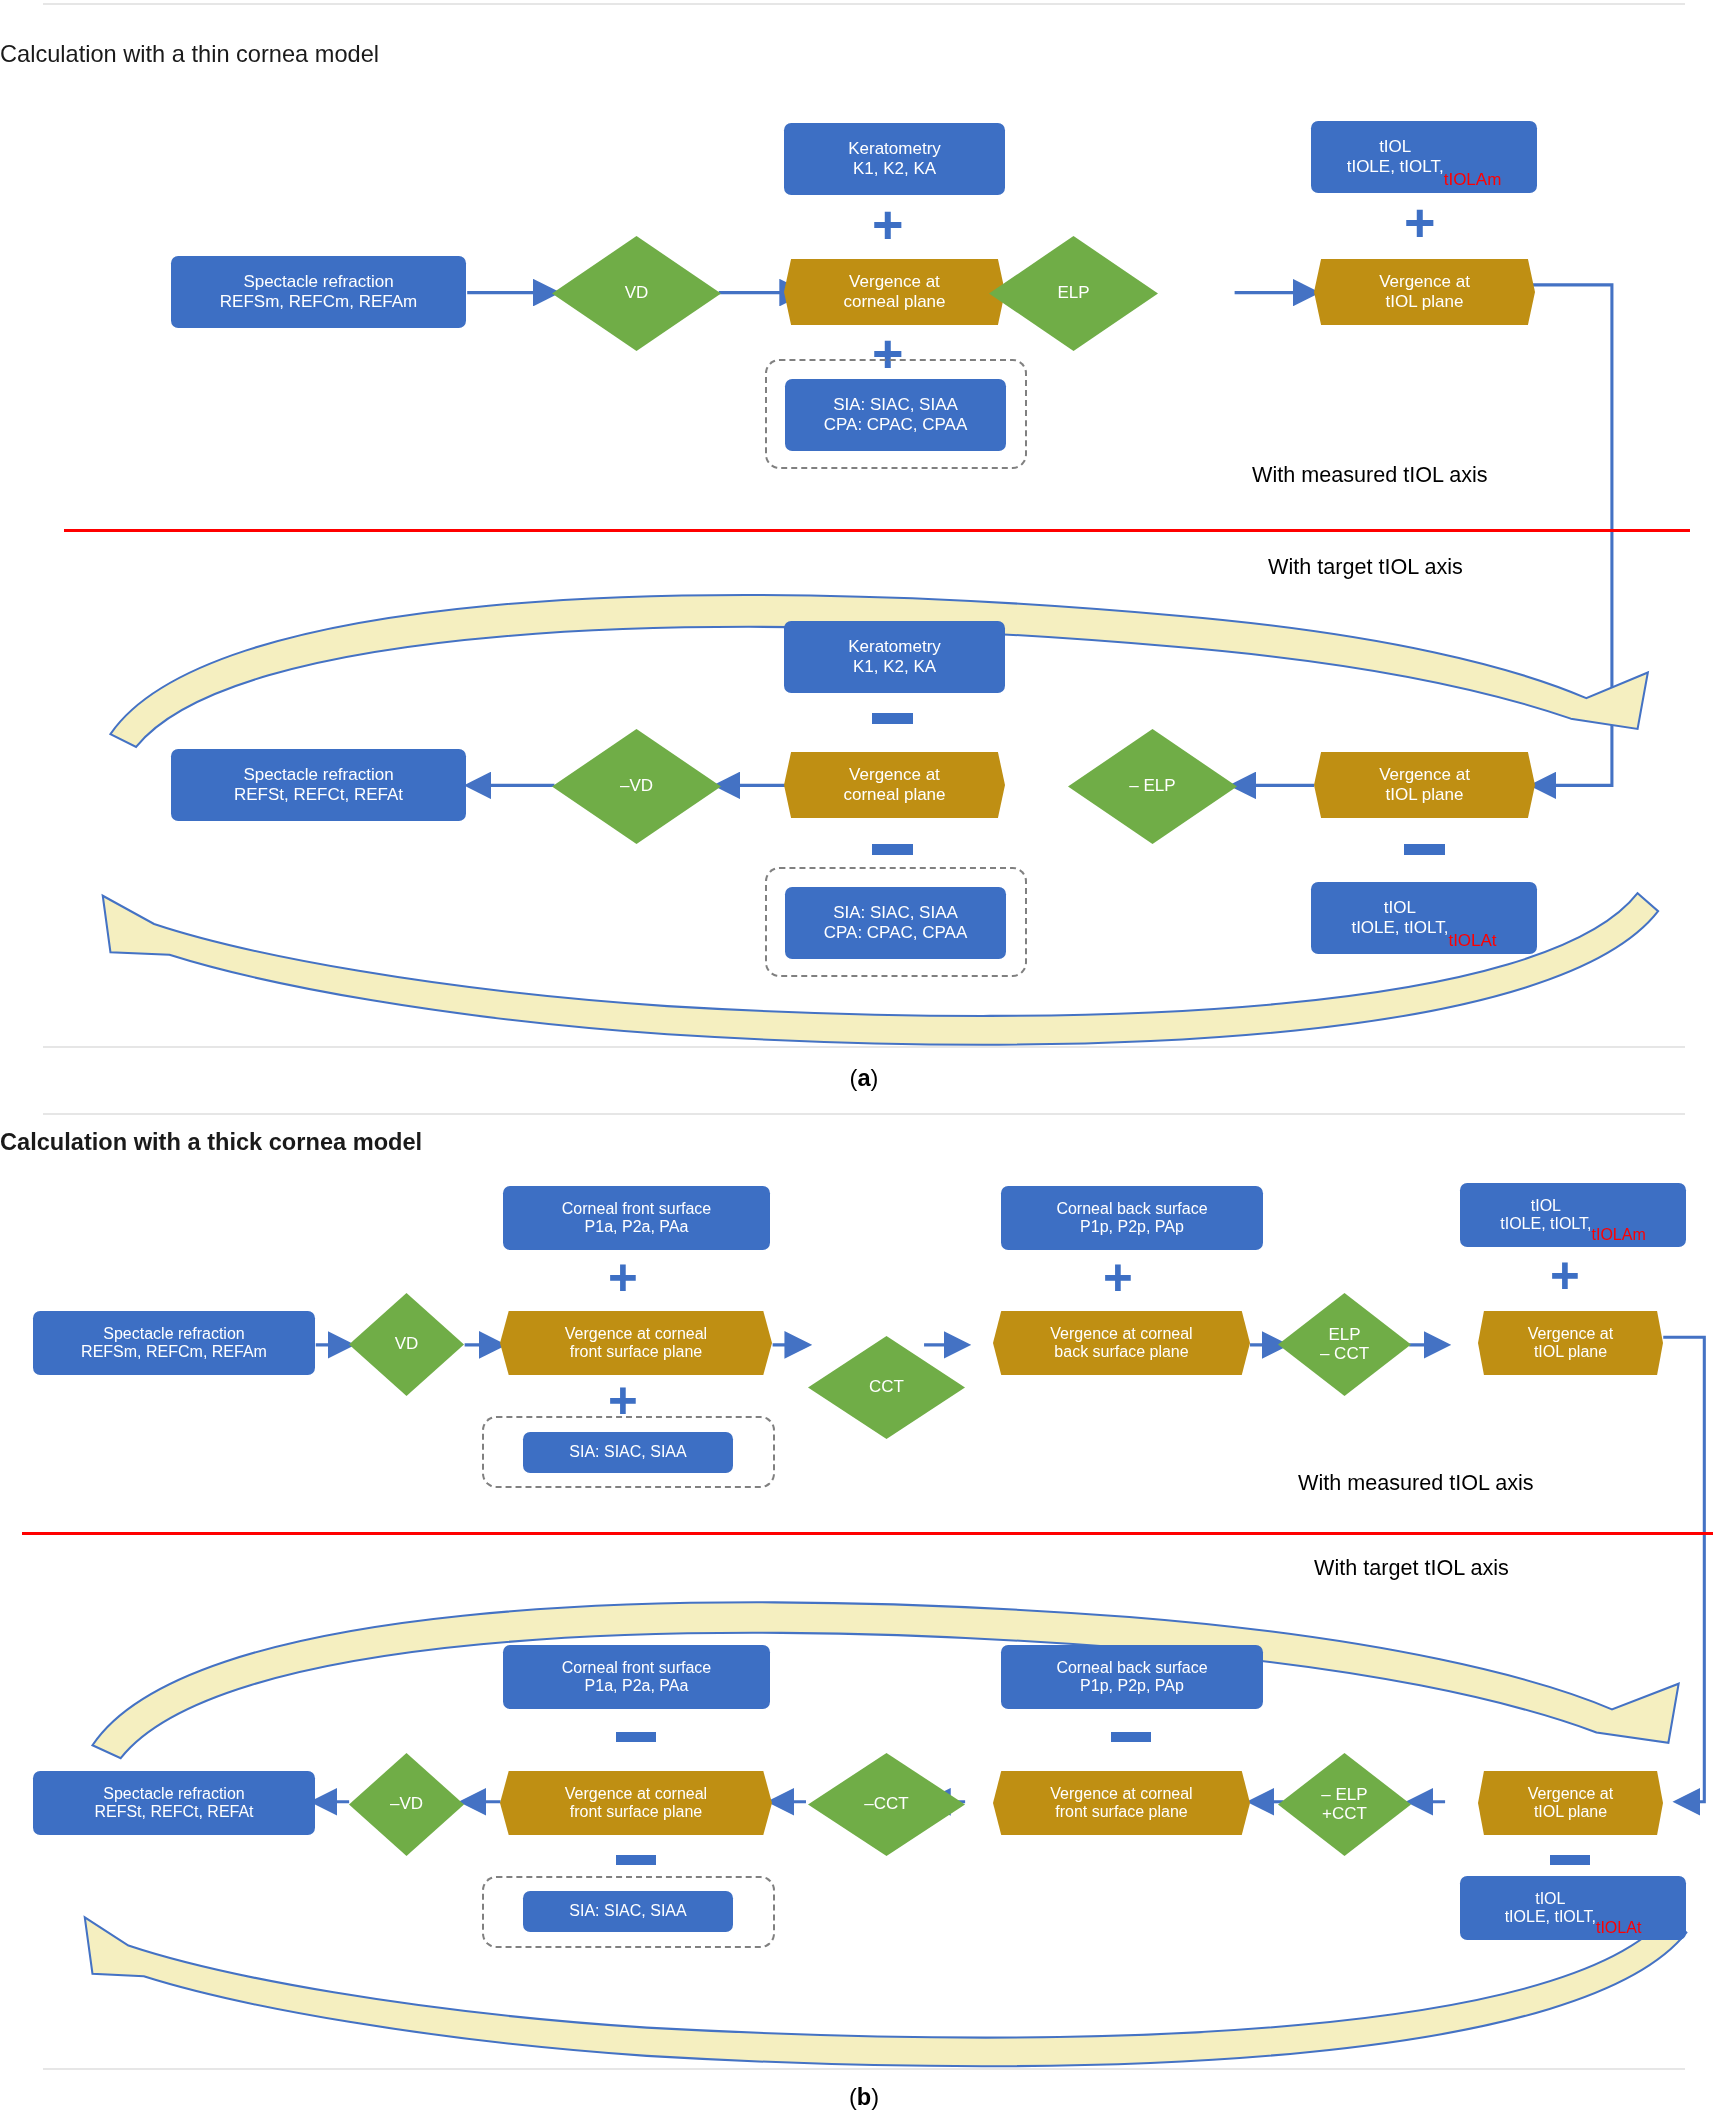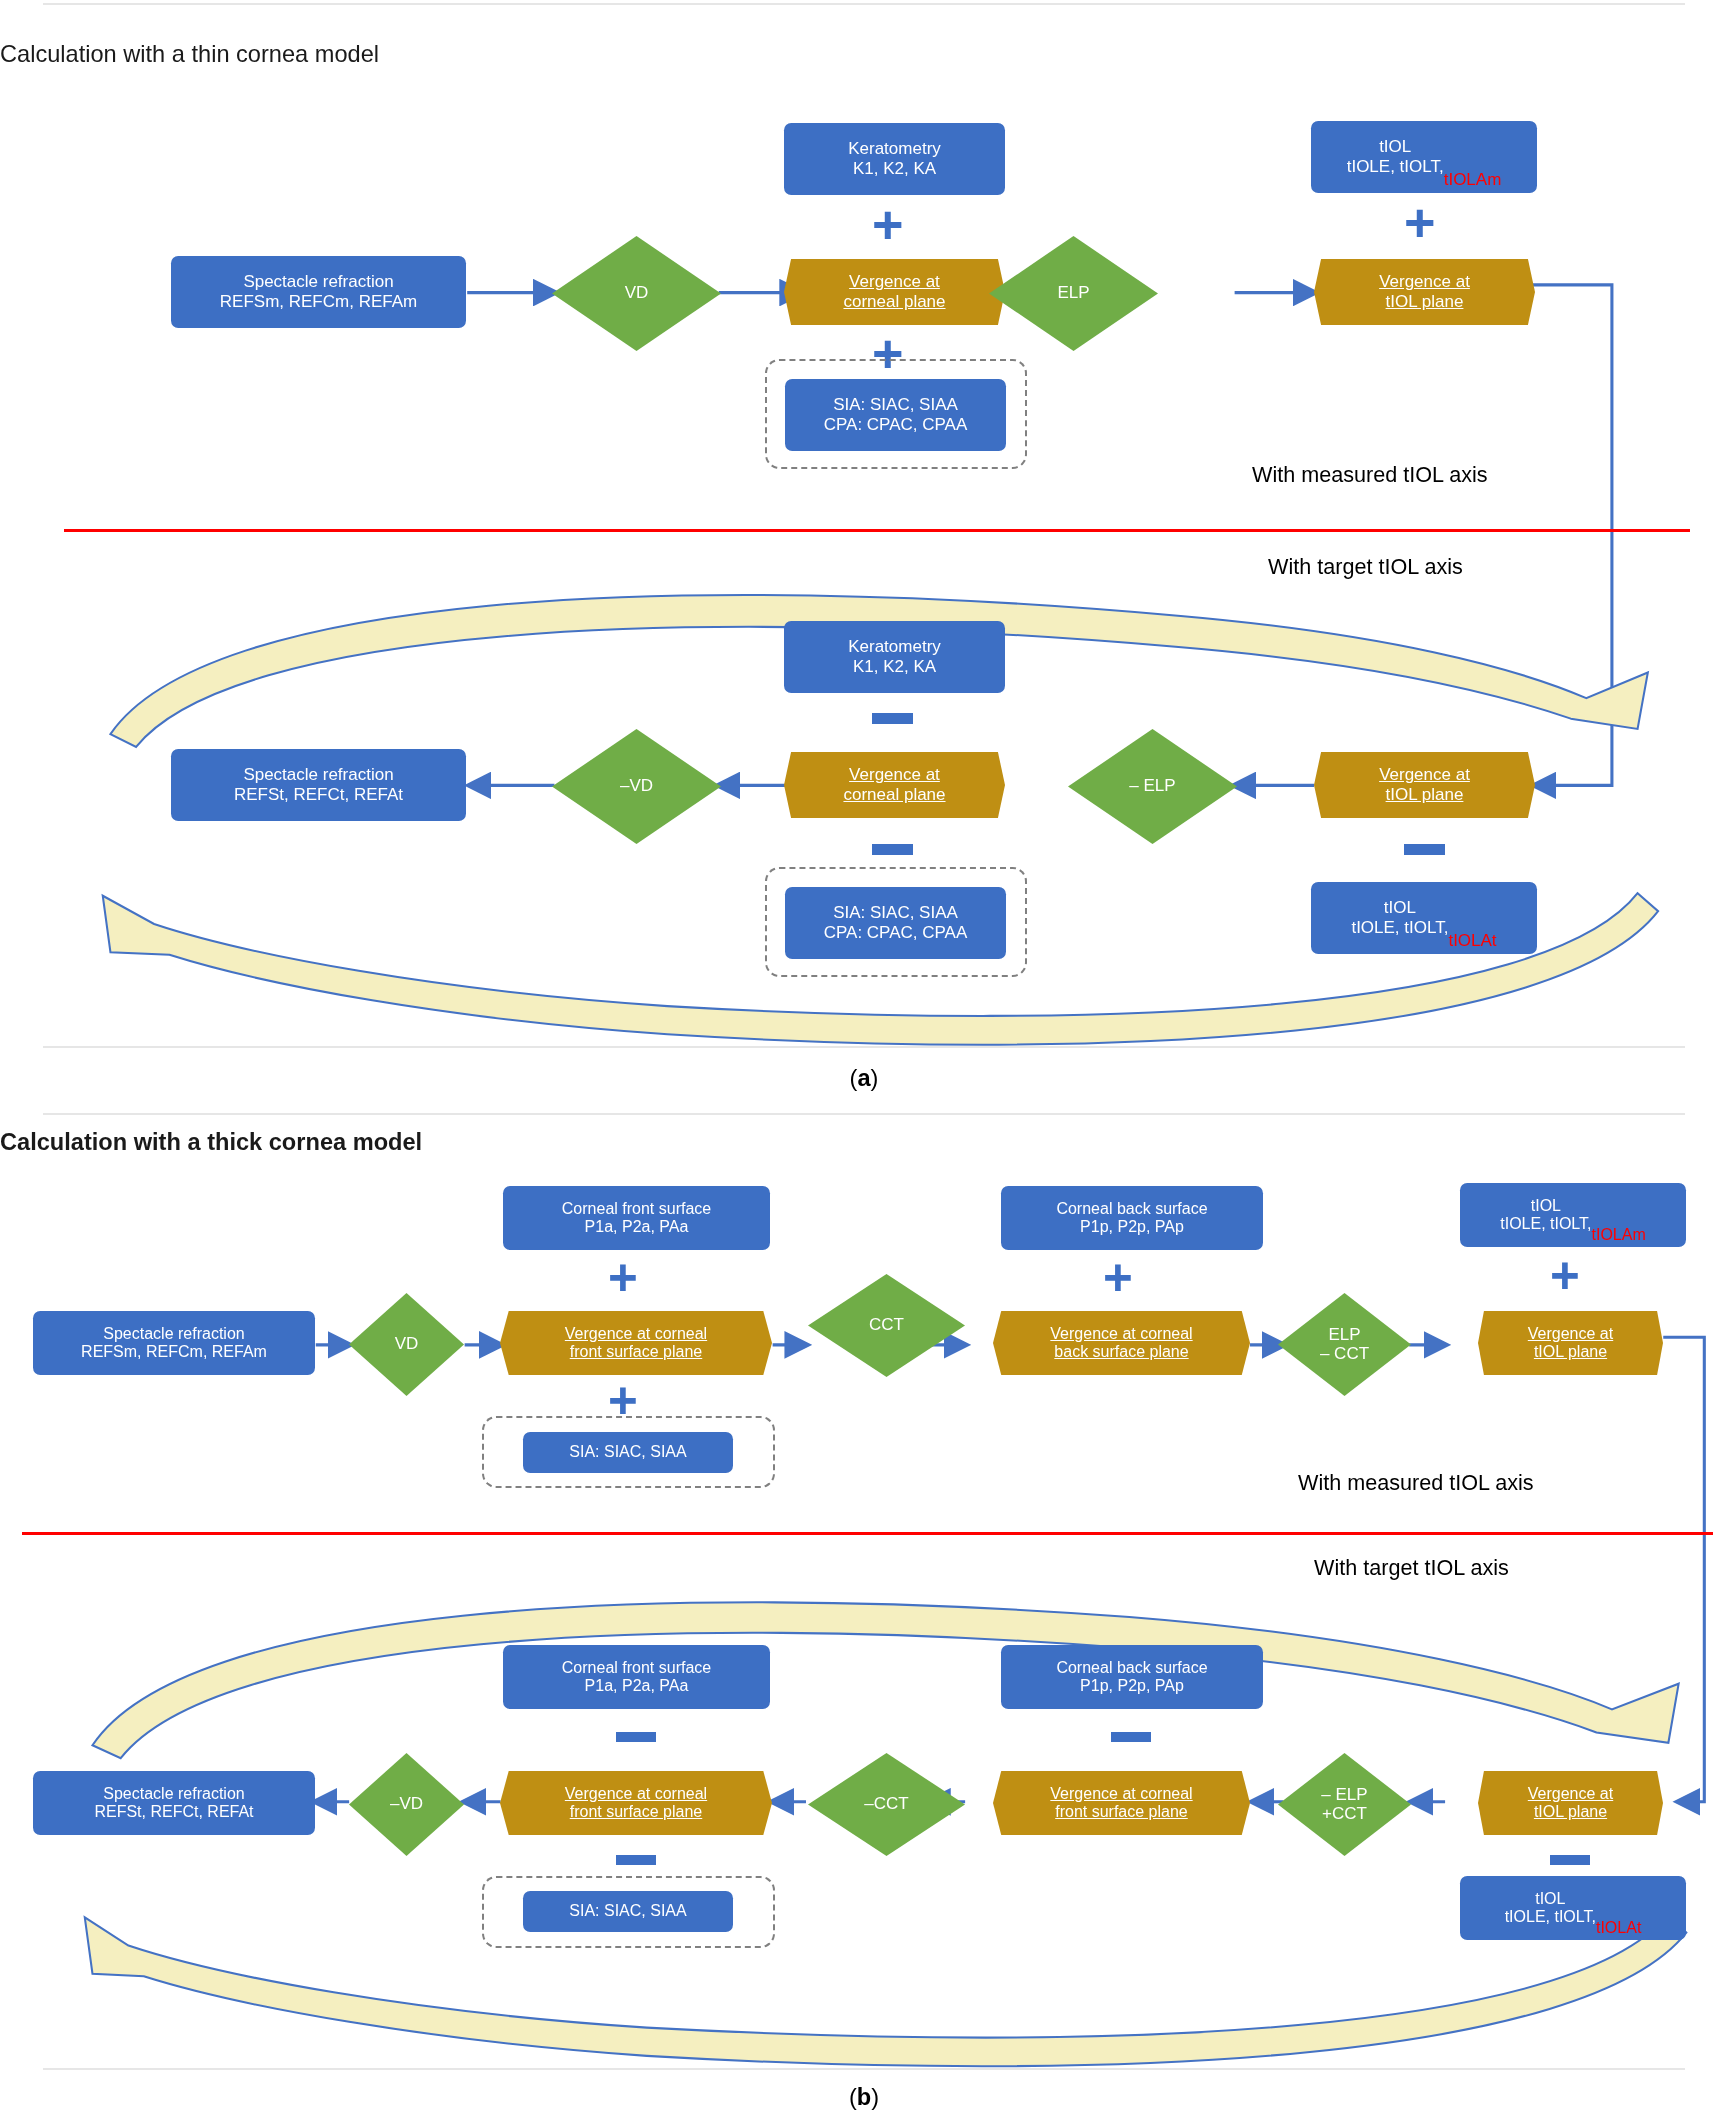--- a/index.html
+++ b/index.html
@@ -8,21 +8,21 @@
   .hr{position:absolute;left:43px;right:43px;height:1.5px;background:#e6e6e6;}
   .panel-title{position:absolute;font-size:23.6px;color:#1a1a1a;text-align:left;}
   .caption{position:absolute;font-size:23.6px;color:#000;text-align:center;width:100%;left:0;}
   .caption b{font-weight:bold;}
 
   
   .node{position:absolute;box-sizing:border-box;display:flex;align-items:center;justify-content:center;text-align:center;color:#fff;line-height:1.15;}
   .blue{background:#3d6fc4;border-radius:7.2px;font-size:17px;}
   .gold{background:#bf8f13;font-size:17px;}
   
-  .hex{clip-path:polygon(3.2% 0%, 96.8% 0%, 100% 50%, 96.8% 100%, 3.2% 100%, 0% 50%);text-decoration:underline;}
+  .hex{clip-path:polygon(3.2% 0%, 96.8% 0%, 100% 50%, 96.8% 100%, 3.2% 100%, 0% 50%);}
   .diamond{position:absolute;background:#70ad47;display:flex;align-items:center;justify-content:center;color:#fff;font-size:17px;text-align:center;line-height:1.1;
            clip-path:polygon(50% 0%,100% 50%,50% 100%,0% 50%);}
   .dashbox{position:absolute;border:2.1px dashed #808080;border-radius:14.4px;box-sizing:border-box;}
   .plus{position:absolute;color:#3d6fc4;font-weight:bold;line-height:1;}
   .minus{position:absolute;background:#3d6fc4;}
   .redline{position:absolute;height:2.6px;background:#ff0000;}
   .axislabel{position:absolute;font-size:21.6px;color:#000;}
   .red{color:#ff0000;}
   svg.overlay{position:absolute;left:0;top:0;pointer-events:none;}
 </style>
@@ -173,21 +173,21 @@
 P1a, P2a, PAa</div>
   <div class="plus" style="left:608px;top:1252px;font-size:51px;">+</div>
 
   <div class="node gold hex" style="left:500px;top:1311px;width:272px;height:64px;white-space:pre-line;font-size:16px;">Vergence at corneal
 front surface plane</div>
 
   <div class="plus" style="left:608px;top:1375px;font-size:51px;">+</div>
   <div class="dashbox" style="left:482px;top:1416px;width:293px;height:72px;"></div>
   <div class="node blue" style="left:523px;top:1432px;width:210px;height:41px;font-size:16px;">SIA: SIAC, SIAA</div>
 
-  <div class="diamond" style="left:808px;top:1274px;width:157px;height:103px;">CCT</div>
+  <div class="diamond" style="left:808px;top:1336px;width:157px;height:103px;">CCT</div>
 
   <div class="node blue" style="left:1001px;top:1186px;width:262px;height:64px;white-space:pre-line;font-size:16px;">Corneal back surface
 P1p, P2p, PAp</div>
   <div class="plus" style="left:1103px;top:1252px;font-size:51px;">+</div>
 
   <div class="node gold hex" style="left:993px;top:1311px;width:257px;height:64px;white-space:pre-line;font-size:16px;">Vergence at corneal
 back surface plane</div>
 
   <div class="diamond" style="left:1278px;top:1293px;width:133px;height:103px;white-space:pre-line;">ELP
 – CCT</div>

